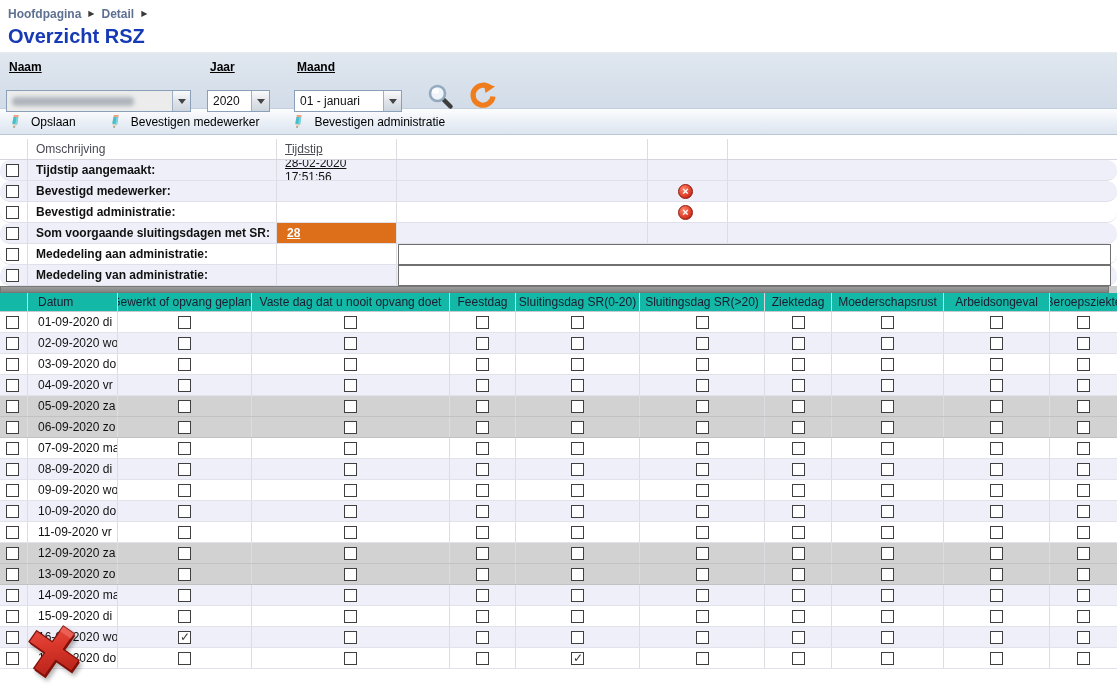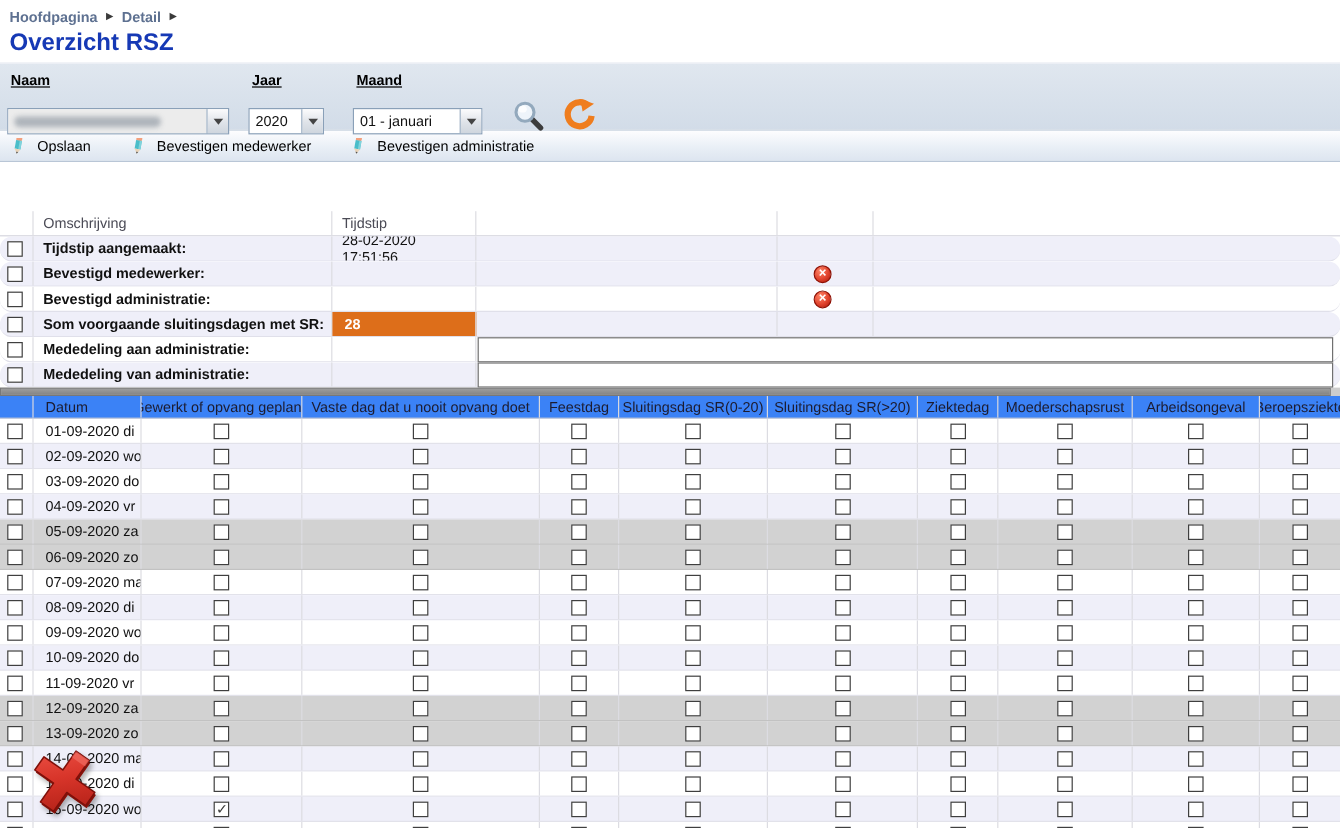--- a/index.html
+++ b/index.html
@@ -42,44 +42,44 @@
 
   .gapband { height:4px; background:#fff; }
 
   
   .summary { background:#fff; }
   .shead, .srow { display:grid; grid-template-columns:28px 249px 120px 251px 80px 1fr; height:21px; position:relative; }
   .shead .cell { color:#4a4a55; }
   .cell { border-right:1px solid #dcdce2; display:flex; align-items:center; overflow:hidden; }
   .srow { border-bottom:1px solid #e0e0ea; background:#fff;border-radius:10px; }
   .srow.alt { background:#efeff9; }
-  .shead { border-bottom:1px solid #d5d5de; background:#fff;margin-top:37px; }
+  .shead { border-bottom:1px solid #d5d5de; background:#fff; }
   .cell.lab { padding-left:8px; font-weight:bold; }
-  .cell.tijd { padding-left:8px; }
+  .cell.tijd { padding-left:8px;text-decoration:underline; }
   .cell.tijd.orange { background:#dd6e1a; color:#fff; font-weight:bold; padding-left:10px; }
   .cell.c6 { border-right:none; }
   .cb { display:inline-block; width:13px; height:13px; background:#fff; border:1px solid #3f3f3f;
     margin-left:6px; position:relative; cursor:pointer; flex:none; }
   .cbcell { justify-content:center; }
   .cbcell .cb { margin-left:0; }
   .cb.checked::after { content:"\2713"; position:absolute; left:1px; top:-2px; font-size:12px; color:#3a3a3a; }
   .xicon { width:15px; height:15px; border-radius:50%; margin-left:30px;
     background:radial-gradient(circle at 35% 30%, #ff8568, #e0432d 55%, #a81708);
     border:1px solid #8f1206; color:#fff; font-weight:bold; font-size:11px; line-height:13px; text-align:center; }
   .medinput { position:absolute; left:398px; right:6px; top:0; height:21px;
     border:1px solid #707070; background:#fff; font-family:"Liberation Sans",sans-serif; font-size:12px; padding:0 4px; }
 
   
   .hscroll { height:7px; background:#cdcdcd; }
   .hthumb { height:7px; margin-right:8px; background:linear-gradient(#9d9d9d,#838383);
     border:1px solid #787878; cursor:pointer; }
 
   
   .chead, .crow { display:grid; grid-template-columns:28px 90px 134px 198px 66px 124px 125px 67px 112px 106px 1fr; }
-  .chead { height:19px; background:#3b82f6; border-bottom:1px solid #c8c8d0; }
+  .chead { height:19px; background:#14b8a6; border-bottom:1px solid #c8c8d0; }
   .chead .ccell { display:flex; align-items:center; justify-content:center; color:#1c1c30;
     border-right:1px solid #d8d8de; white-space:nowrap; overflow:hidden; }
   .chead .ccell.datumh { justify-content:flex-start; padding-left:10px; }
   .crow { height:21px; background:#fff; border-bottom:1px solid #e2e2ea; }
   .crow.alt { background:#efeff9; }
   .crow.wk { background:#d2d2d2; border-bottom:1px solid #c2c2c2; }
   .ccell { border-right:1px solid #dcdce2; display:flex; align-items:center; overflow:hidden; }
   .ccell.last { border-right:none; }
   .ccell.datec { padding-left:10px; white-space:nowrap; }
 

